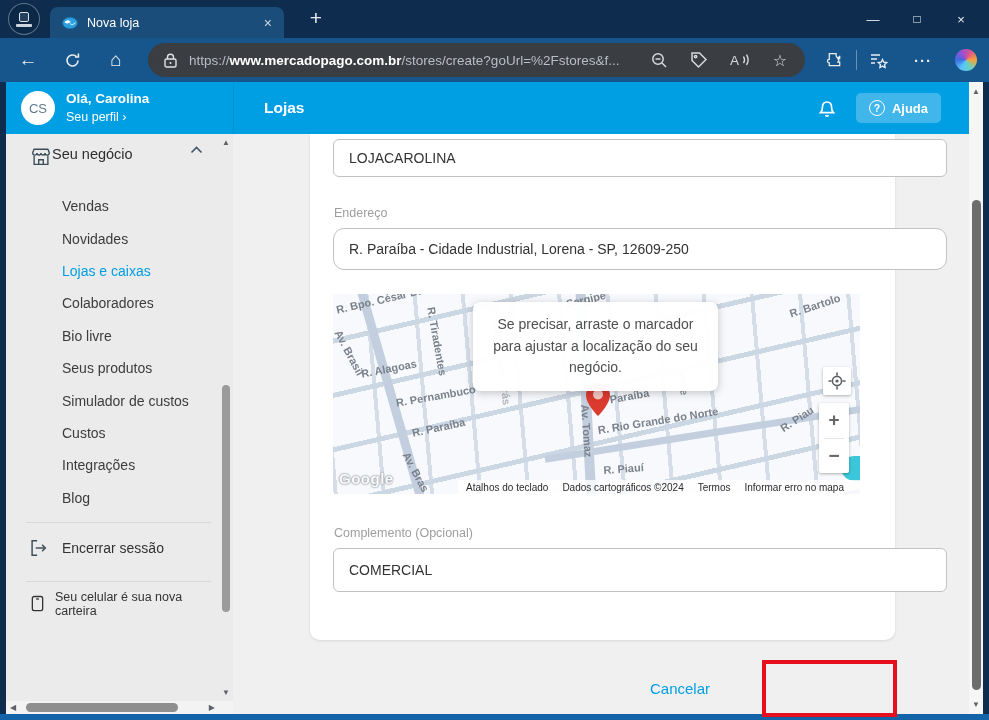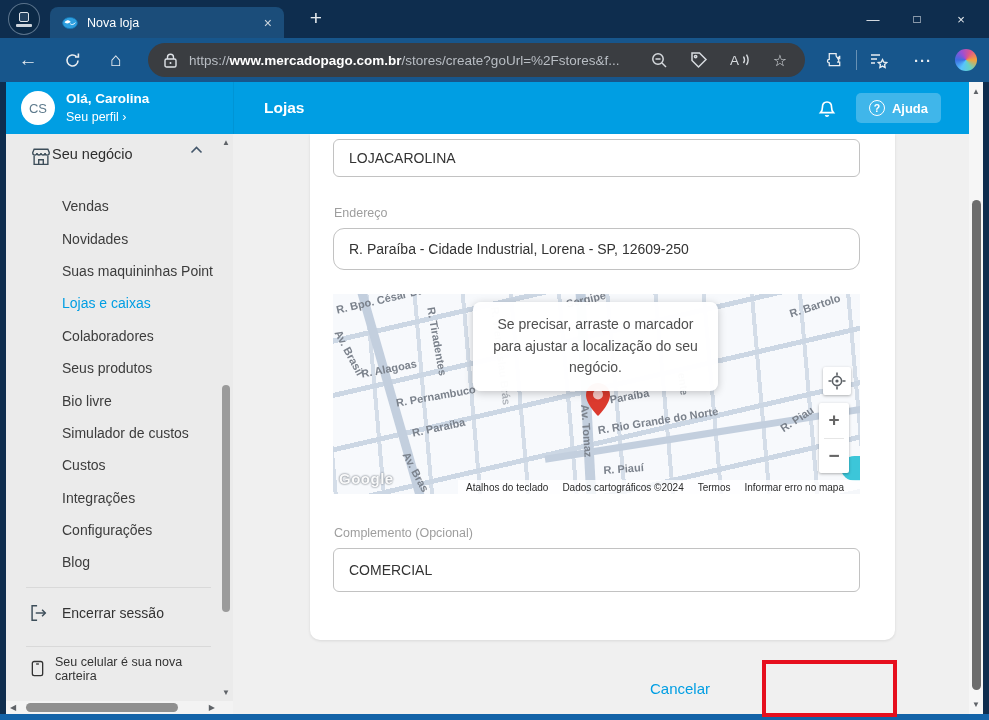--- a/index.html
+++ b/index.html
@@ -75,21 +75,21 @@
     display:flex; align-items:center; padding:0 28px 0 30px; border-left:1px solid rgba(0,0,0,.06);justify-content:center; }
   .pg-title { color:#fff; font-size:15.5px; font-weight:bold; flex:1; }
   .bell-wrap { margin-right:18px; display:flex; }
   .help-btn { display:flex; align-items:center; gap:7px; background:rgba(255,255,255,.25);
     border-radius:5px; padding:7px 13px; color:#fff; font-size:13px; font-weight:bold; }
   .help-q { width:16px; height:16px; border:1.5px solid #fff; border-radius:50%; font-size:10.5px;
     display:flex; align-items:center; justify-content:center; font-weight:bold; }
   .pg-body { position:absolute; top:52px; left:0; right:0; bottom:0; background:#f0f0f0; }
   .card { position:absolute; left:77px; top:0; width:585px; height:506px; background:#fff;
     border-radius:0 0 10px 10px; box-shadow:0 1px 3px rgba(0,0,0,.10); padding:5px 35px 0 23px; }
-  .inp { width:527px; height:38px; border:1px solid #c2c2c2; border-radius:6px; padding:0 15px;
+  .inp { width:614px; height:38px; border:1px solid #c2c2c2; border-radius:6px; padding:0 15px;
     font-size:14px; color:#333; background:#fff; outline:none; display:block;
     font-family:"Liberation Sans","DejaVu Sans",sans-serif; }
   .inp.tall { height:42px;border-radius:11px; }
   .inp.tall2 { height:44px; }
   .flabel { font-size:12.5px; color:#9e9e9e; margin:29px 0 8px 1px; }
 
   
   .map { position:relative; width:527px; height:200px; margin-top:24px; background:#f7f9fc; overflow:hidden; }
   .map-grid { position:absolute; inset:-40px;
     background-image:
@@ -247,29 +247,27 @@
           </span>
           <span class="sec-label">Seu negócio</span>
           <span style="display:flex;">
             <svg width="13" height="8" viewBox="0 0 13 8" fill="none" stroke="#44576b" stroke-width="1.6">
               <path d="M1.5 6.5 6.5 1.5 11.5 6.5"></path>
             </svg>
           </span>
         </div>
         <div class="item">Vendas</div>
         <div class="item">Novidades</div>
-        <div class="item">Suas maquininhas Point</div>
         <div class="item sel">Lojas e caixas</div>
         <div class="item">Colaboradores</div>
+        <div class="item">Bio livre</div>
         <div class="item">Seus produtos</div>
-        <div class="item">Bio livre</div>
         <div class="item">Simulador de custos</div>
         <div class="item">Custos</div>
         <div class="item">Integrações</div>
-        <div class="item">Configurações</div>
         <div class="item">Blog</div>
         <div class="sb-divider"></div>
         <div class="logout-row">
           <span style="display:flex;">
             <svg width="20" height="20" viewBox="0 0 22 22" fill="none" stroke="#3c4d59" stroke-width="1.6">
               <path d="M10 3H4.5v16H10"></path>
                 <path d="M8.5 11H19"></path>
                 <path d="M15.5 7.5 19 11l-3.5 3.5"></path>
             </svg>
           </span>

